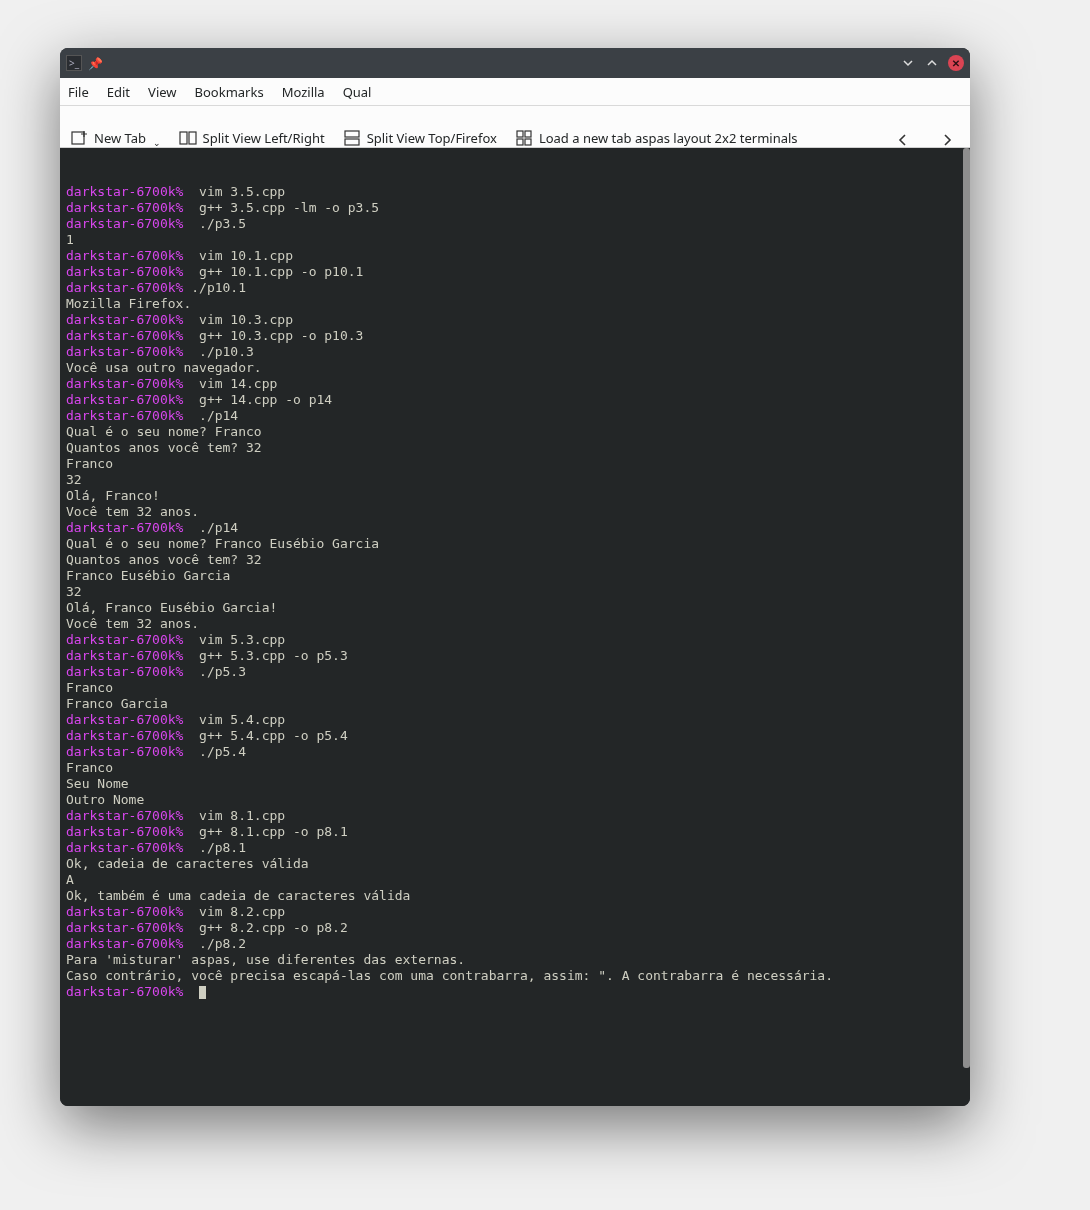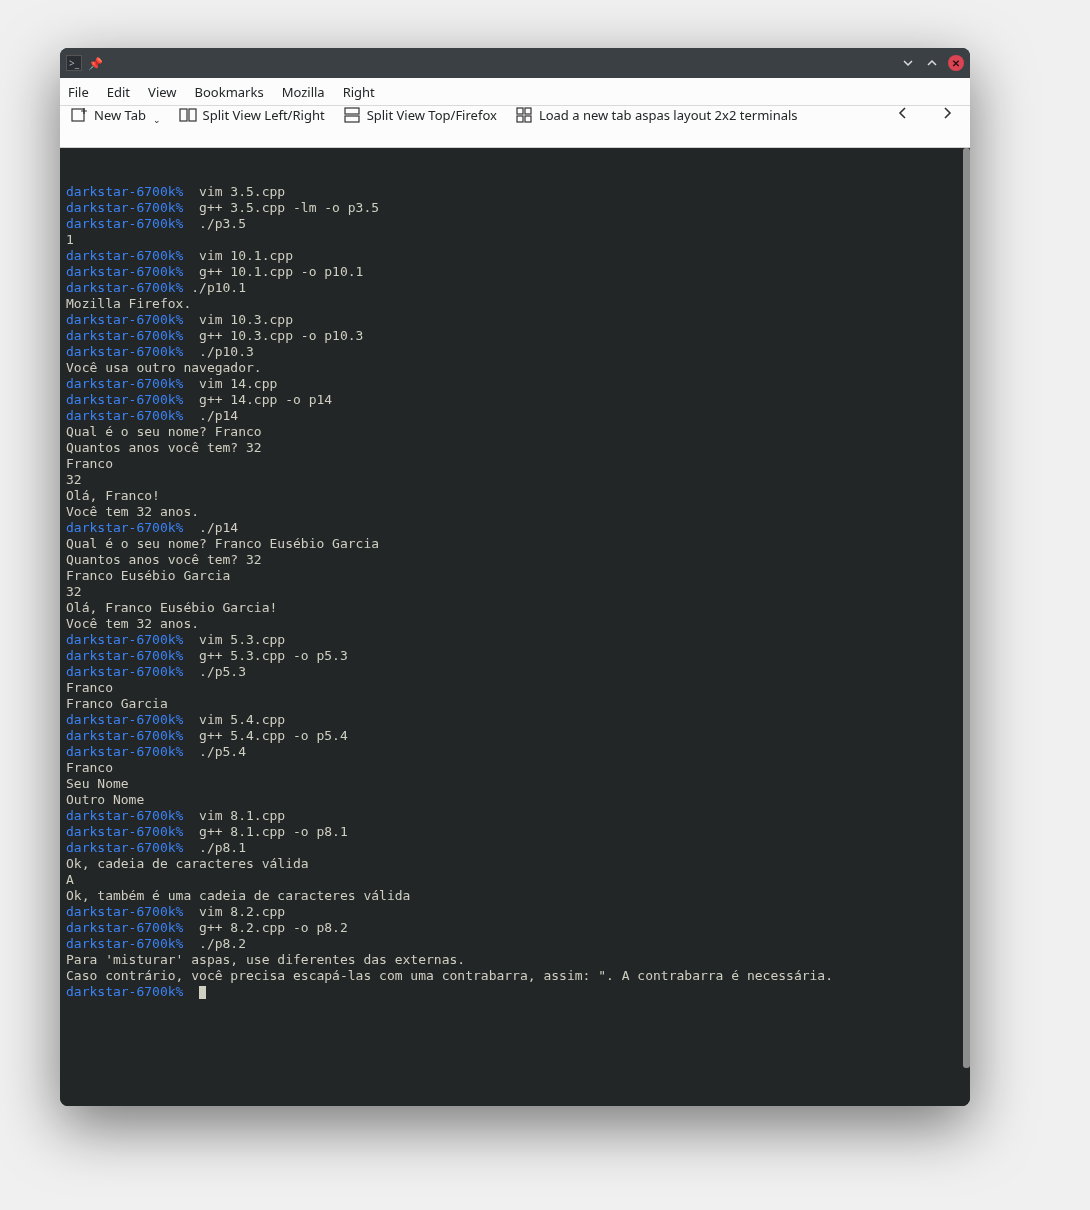--- a/index.html
+++ b/index.html
@@ -56,21 +56,21 @@
     font-size: 13px;
     color: #232627;
     border-bottom: 1px solid #d9d9d9;
   }
   .menubar .menu-item { cursor: default; }
 
   .toolbar {
     background: #fcfcfc;
     height: 42px;
     display: flex;
-    align-items: flex-start;
+    align-items: flex-end;
     padding: 0 10px;
     gap: 18px;
     font-size: 13px;
     color: #232627;
     border-bottom: 1px solid #d0d0d0;
   }
   .toolbar .tb-btn { display: flex; align-items: center; gap: 6px; cursor: default; position: relative; }
   .toolbar .tb-icon { width: 18px; height: 18px; display: flex; align-items: center; justify-content: center; }
   .toolbar .spacer { flex: 1; }
   .toolbar .nav-arrow { font-size: 18px; color: #333; padding: 0 6px; }
@@ -89,21 +89,21 @@
     position: relative;
   }
   .terminal .scrollbar {
     position: absolute;
     right: 0; top: 0;
     width: 7px;
     height: 920px;
     background: #8e8e8e;
     border-radius: 3px;
   }
-  .prompt { color: #3b82f6; }
+  .prompt { color: #d946ef; }
   .cursor { display:inline-block; width:7px; height:13px; background:#cfcfc2; vertical-align: text-bottom; }
 
   svg { display: block; }
 </style>
 </head>
 <body>
 
 <div class="window">
 
   <div class="titlebar">
@@ -124,21 +124,21 @@
       <span class="win-btn close">✕</span>
     </div>
   </div>
 
   <div class="menubar">
     <span class="menu-item">File</span>
     <span class="menu-item">Edit</span>
     <span class="menu-item">View</span>
     <span class="menu-item">Bookmarks</span>
     <span class="menu-item">Mozilla</span>
-    <span class="menu-item">Right</span>
+    <span class="menu-item">Qual</span>
   </div>
 
   <div class="toolbar">
     <div class="tb-btn">
       <span class="tb-icon">
         <svg width="18" height="18" viewBox="0 0 18 18">
             <rect x="2" y="3" width="12" height="12" fill="none" stroke="#333" stroke-width="1.2"></rect>
             <line x1="14" y1="2" x2="14" y2="8" stroke="#333" stroke-width="1.2"></line>
             <line x1="11" y1="5" x2="17" y2="5" stroke="#333" stroke-width="1.2"></line>
           </svg>

